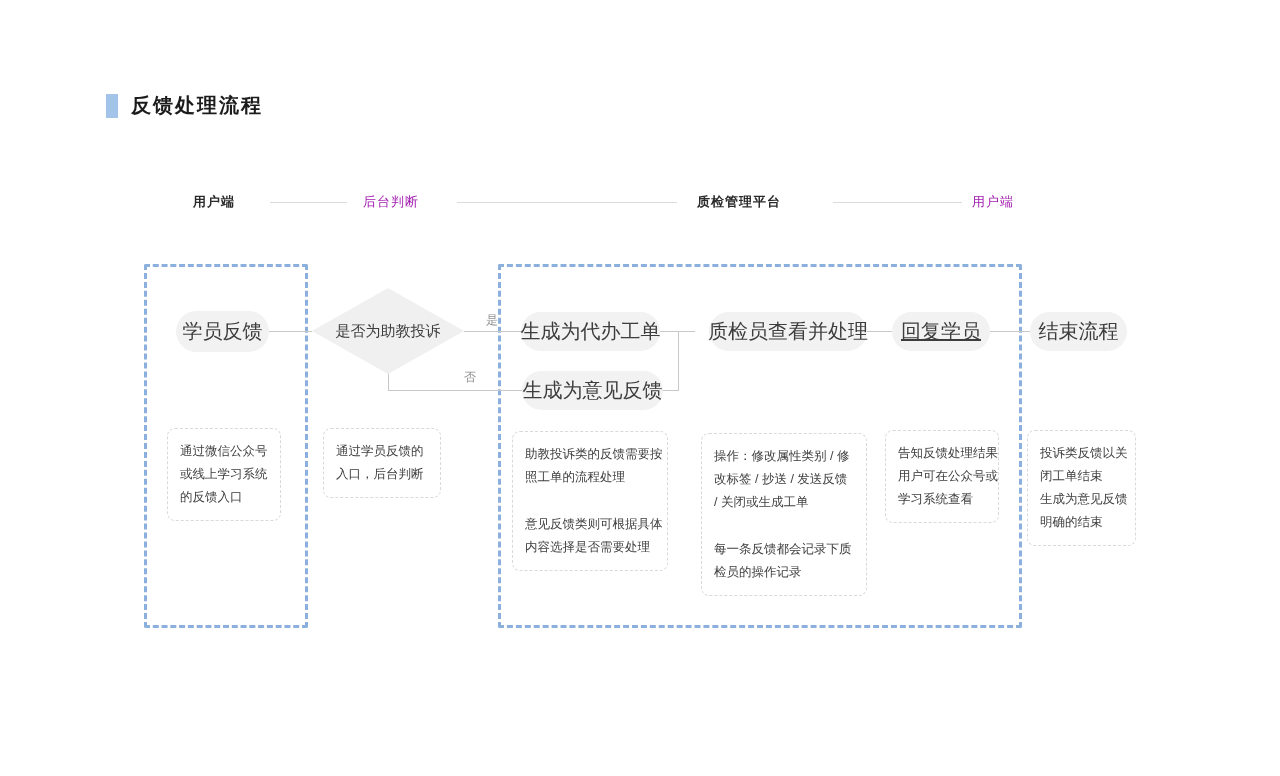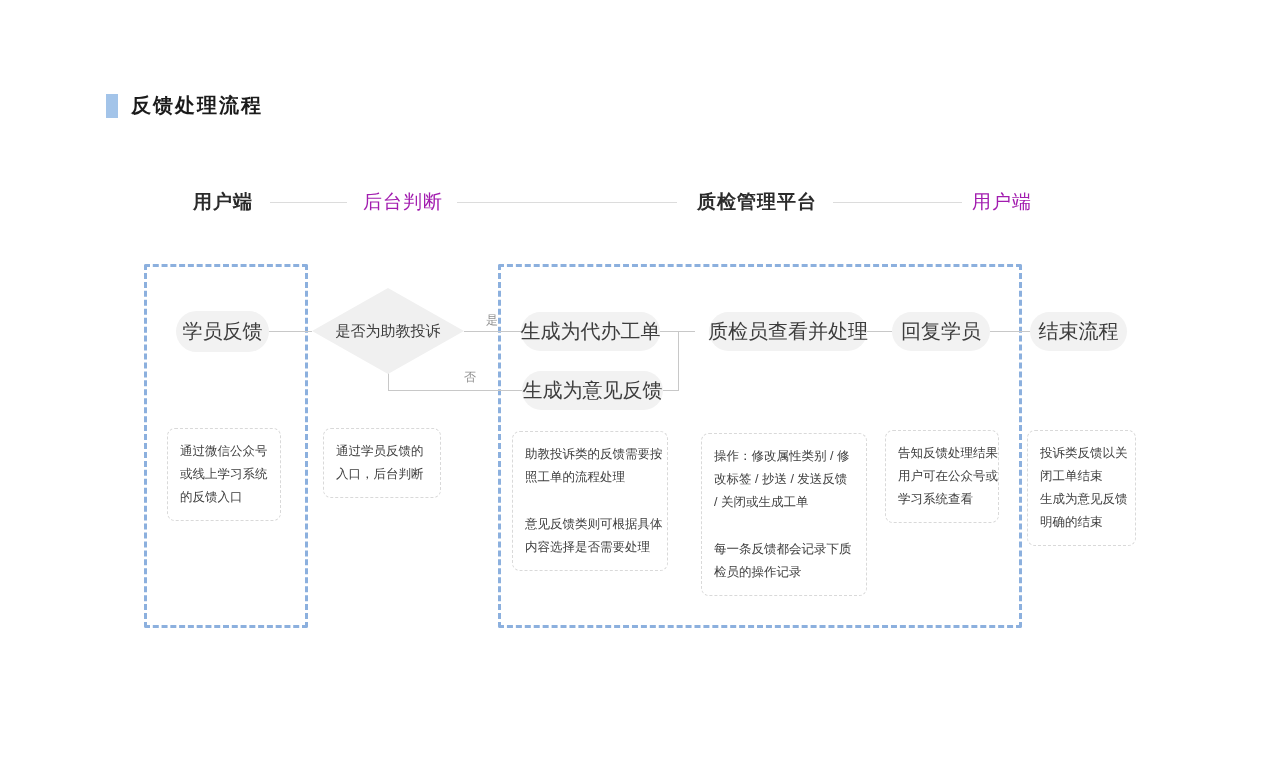--- a/index.html
+++ b/index.html
@@ -21,21 +21,21 @@
   }
   .page-title {
     position: absolute; left: 131px; top: 92px;
     font-size: 20px; font-weight: 700; color: #1b1b1b;
     letter-spacing: 2px; white-space: nowrap;
   }
 
   
   .lane-label {
     position: absolute; top: 192px; height: 20px; line-height: 20px;
-    font-size: 19px; letter-spacing: 1px; white-space: nowrap;
+    font-size: 13px; letter-spacing: 1px; white-space: nowrap;
   }
   .lane-label.dark { color: #2b2b2b; font-weight: 700; }
   .lane-label.muted { color: #a21caf; font-weight: 400; }
   .lane-line { position: absolute; top: 202px; height: 1px; background: #dcdcdc; }
   #lane-label-1 { left: 193px; }
   #lane-line-1  { left: 270px; width: 77px; }
   #lane-label-2 { left: 363px; }
   #lane-line-2  { left: 457px; width: 220px; }
   #lane-label-3 { left: 697px; }
   #lane-line-3  { left: 833px; width: 129px; }
@@ -52,21 +52,21 @@
   
   .node {
     position: absolute; background: #f2f2f2; border-radius: 22px;
     display: flex; align-items: center; justify-content: center;
     font-size: 20px; color: #3d3d3d; white-space: nowrap;
   }
   #node-student   { left: 176px;  top: 311px; width: 93px;  height: 41px; }
   #node-todo      { left: 521px;  top: 312px; width: 139px; height: 39px; }
   #node-opinion   { left: 522px;  top: 371px; width: 141px; height: 39px; }
   #node-inspector { left: 709px;  top: 312px; width: 158px; height: 39px; }
-  #node-reply     { left: 892px;  top: 312px; width: 98px;  height: 39px; }
+  #node-reply     { left: 892px;  top: 312px; width: 98px;  height: 39px; text-decoration: underline; }
   #node-end       { left: 1030px; top: 312px; width: 97px;  height: 39px; }
   .diamond {
     position: absolute; left: 312px; top: 288px; width: 152px; height: 86px;
     background: #f0f0f0;
     clip-path: polygon(50% 0, 100% 50%, 50% 100%, 0 50%);
     display: flex; align-items: center; justify-content: center;
     font-size: 15px; color: #3d3d3d; white-space: nowrap;
   }
 
   

